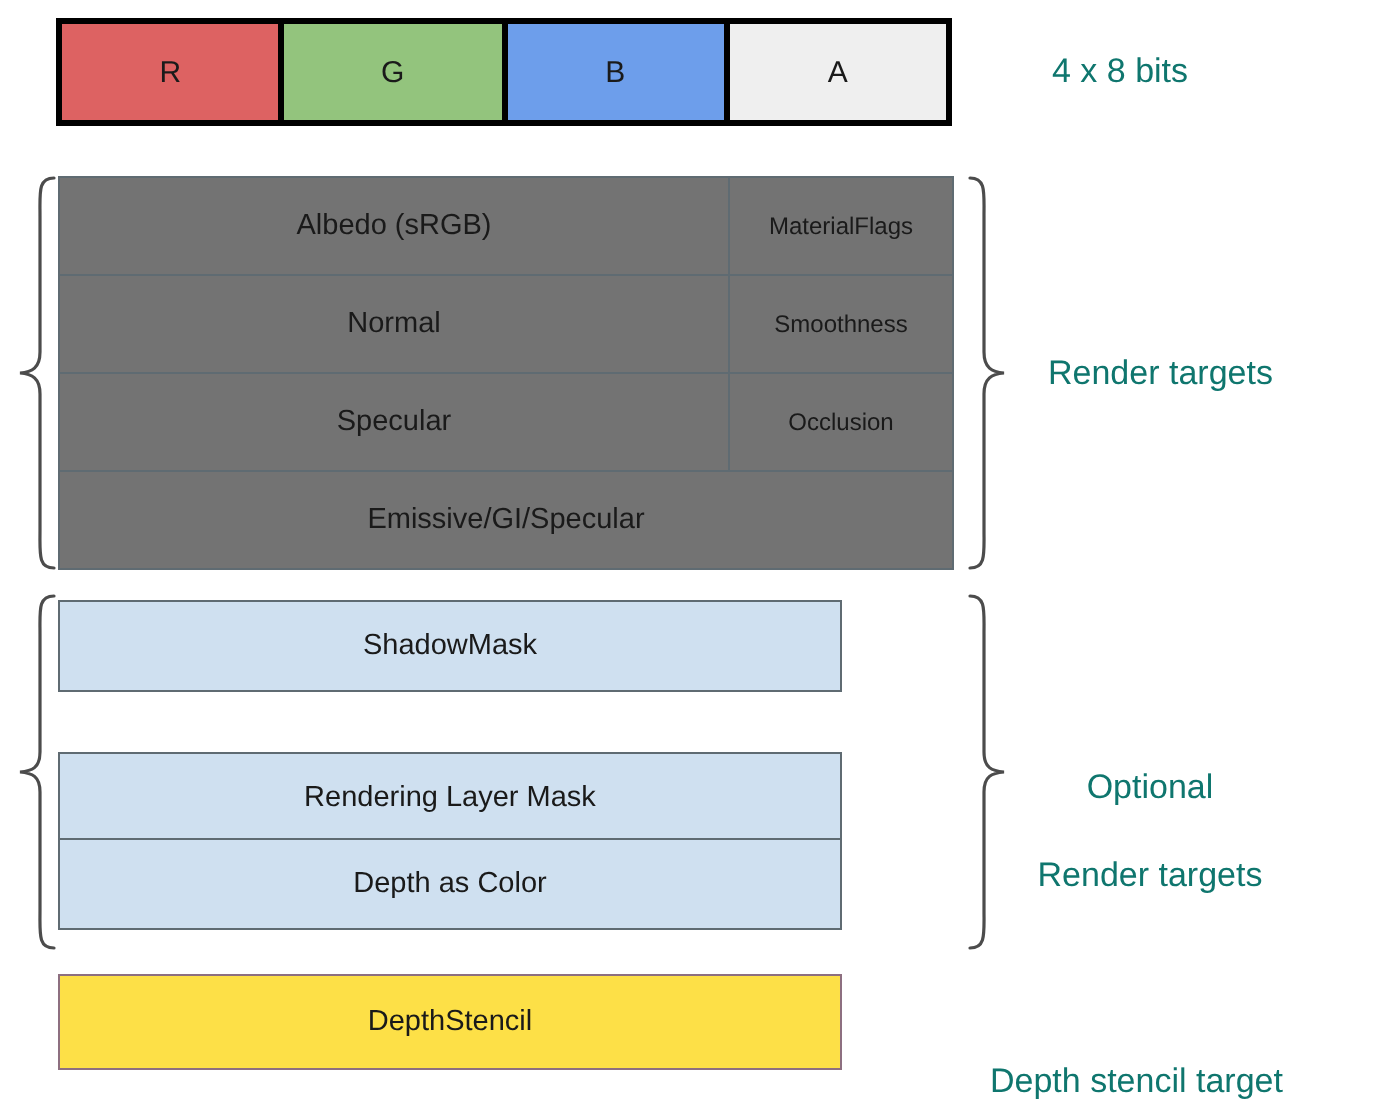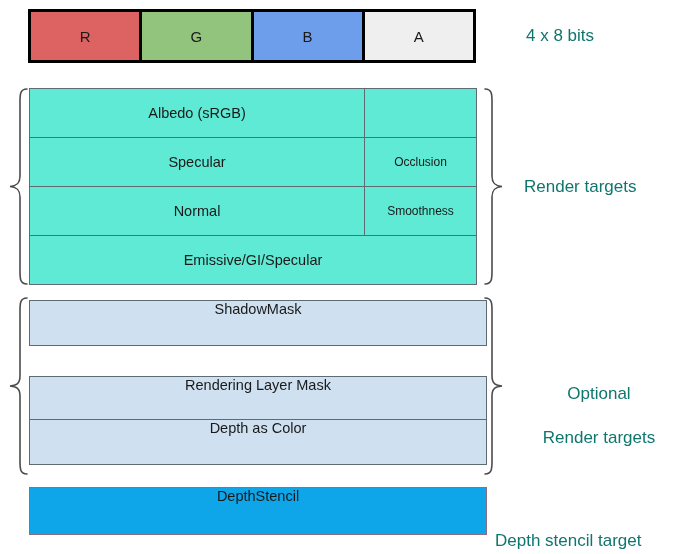--- a/index.html
+++ b/index.html
@@ -42,21 +42,21 @@
   }
   .channel:last-child { border-right: none; }
 
   
   #rt-table {
     left: 29px;
     top: 88px;
     width: 448px;
     height: 197px;
     border: 1.5px solid #5f6b72;
-    background: #5eead4;
+    background: #737373;
     display: flex;
     flex-direction: column;
   }
   .rt-row {
     flex: 1 1 0;
     display: flex;
     border-bottom: 1.5px solid #5f6b72;
     box-sizing: border-box;
   }
   .rt-row:last-child { border-bottom: none; }
@@ -78,31 +78,31 @@
     box-sizing: border-box;
   }
   .rt-row.full .rt-main {
     flex: 1 1 auto;
     border-right: none;
   }
 
   
   .box {
     left: 29px;
-    width: 458px;
+    width: 392px;
     height: 46px;
     border: 1.5px solid #5f6b72;
     background: #cfe0f0;
     display: flex;
-    align-items: flex-start;
+    align-items: center;
     justify-content: center;
     font-size: 14.5px;
   }
   .box.pink {
-    background: #0ea5e9;
+    background: #fde047;
     border-color: #8d6f80;
   }
 
   
   .side-label {
     font-size: 17px;
     color: #0f766e;
     line-height: 1.3;
     white-space: pre-line;
   }
@@ -131,37 +131,40 @@
 </div>
 
 <div class="abs side-label" style="left:526px; top:25px;">4 x 8 bits</div>
 
 <div class="abs" id="rt-table">
 
   <div class="rt-row">
     <div class="rt-main">
       <span>Albedo (sRGB)</span>
     </div>
+    <div class="rt-alpha">
+      <span>MaterialFlags</span>
+    </div>
+  </div>
+
+  <div class="rt-row">
+    <div class="rt-main">
+      <span>Normal</span>
+    </div>
+    <div class="rt-alpha">
+      <span>Smoothness</span>
+    </div>
   </div>
 
   <div class="rt-row">
     <div class="rt-main">
       <span>Specular</span>
     </div>
     <div class="rt-alpha">
       <span>Occlusion</span>
-    </div>
-  </div>
-
-  <div class="rt-row">
-    <div class="rt-main">
-      <span>Normal</span>
-    </div>
-    <div class="rt-alpha">
-      <span>Smoothness</span>
     </div>
   </div>
 
   <div class="rt-row full">
     <div class="rt-main">
       <span>Emissive/GI/Specular</span>
     </div>
 
   </div>
 
@@ -198,21 +201,21 @@
     <path d="M20 1 C12 1 13 8 13 20 L13 79 C13 87 9 88.5 3 89 C9 89.5 13 91 13 99 L13 158 C13 170 12 177 20 177" stroke="#4c4c4c" stroke-width="1.6" fill="none" stroke-linecap="round"></path>
   </svg>
 </div>
 
 <div class="brace" style="left:483px; top:297px;">
   <svg width="22" height="178" viewBox="0 0 22 178" fill="none" aria-hidden="true">
     <path d="M2 1 C10 1 9 8 9 20 L9 79 C9 87 13 88.5 19 89 C13 89.5 9 91 9 99 L9 158 C9 170 10 177 2 177" stroke="#4c4c4c" stroke-width="1.6" fill="none" stroke-linecap="round"></path>
   </svg>
 </div>
 
-<div class="abs side-label centered" style="left:514px; top:361px; width:170px;">
+<div class="abs side-label centered" style="left:490px; top:361px; width:170px;">
   <div>Optional</div>
   <div>Render targets</div>
 </div>
 
 <div class="abs box pink" style="top:487px; height:48px;">
   <span>DepthStencil</span>
 </div>
 
 <div class="abs side-label" style="left:495px; top:515px;margin-top:15px;">Depth stencil target</div>
 

